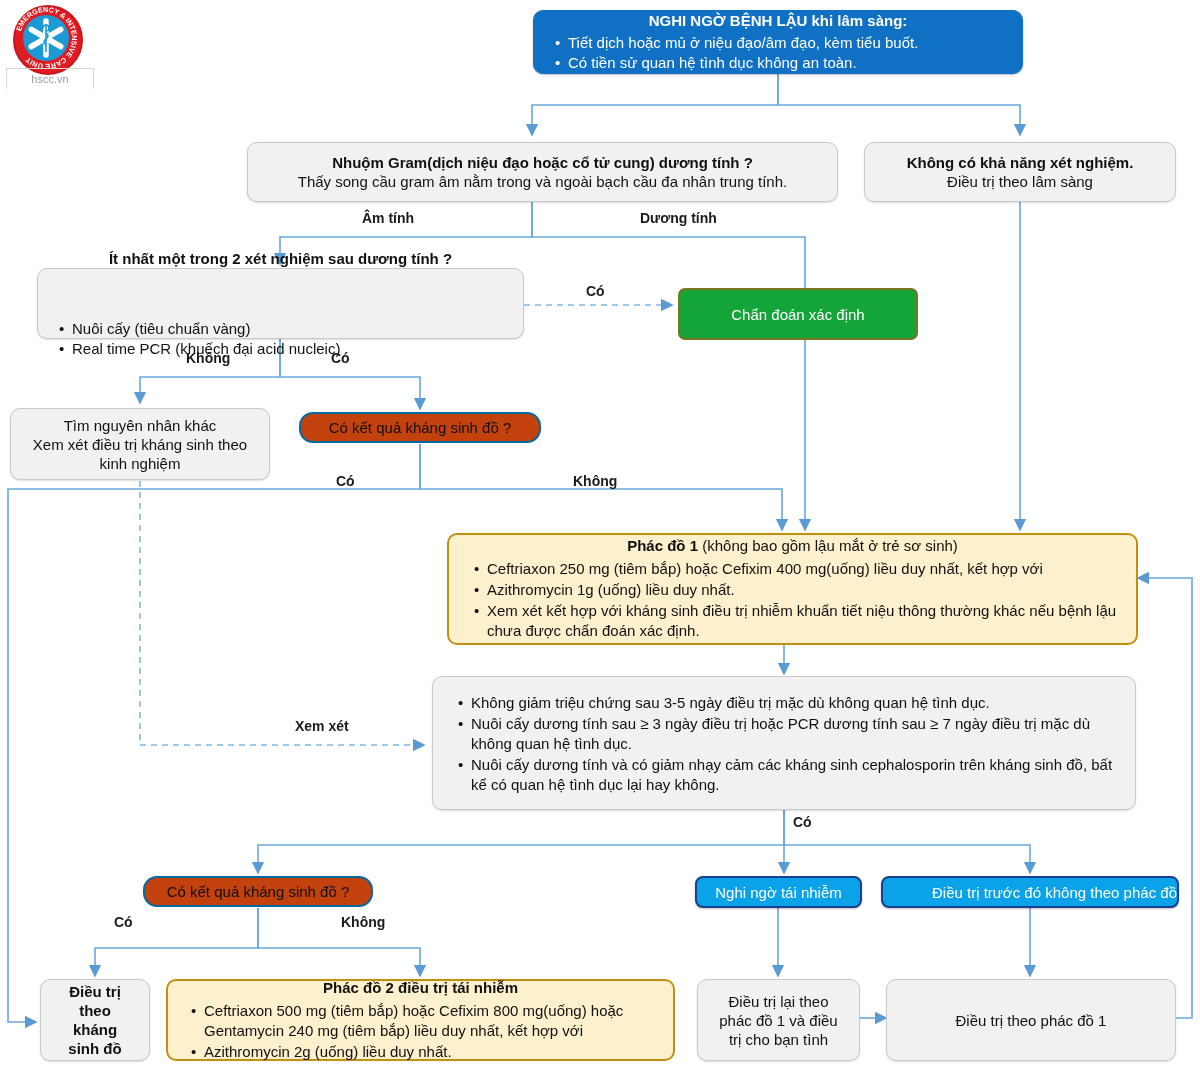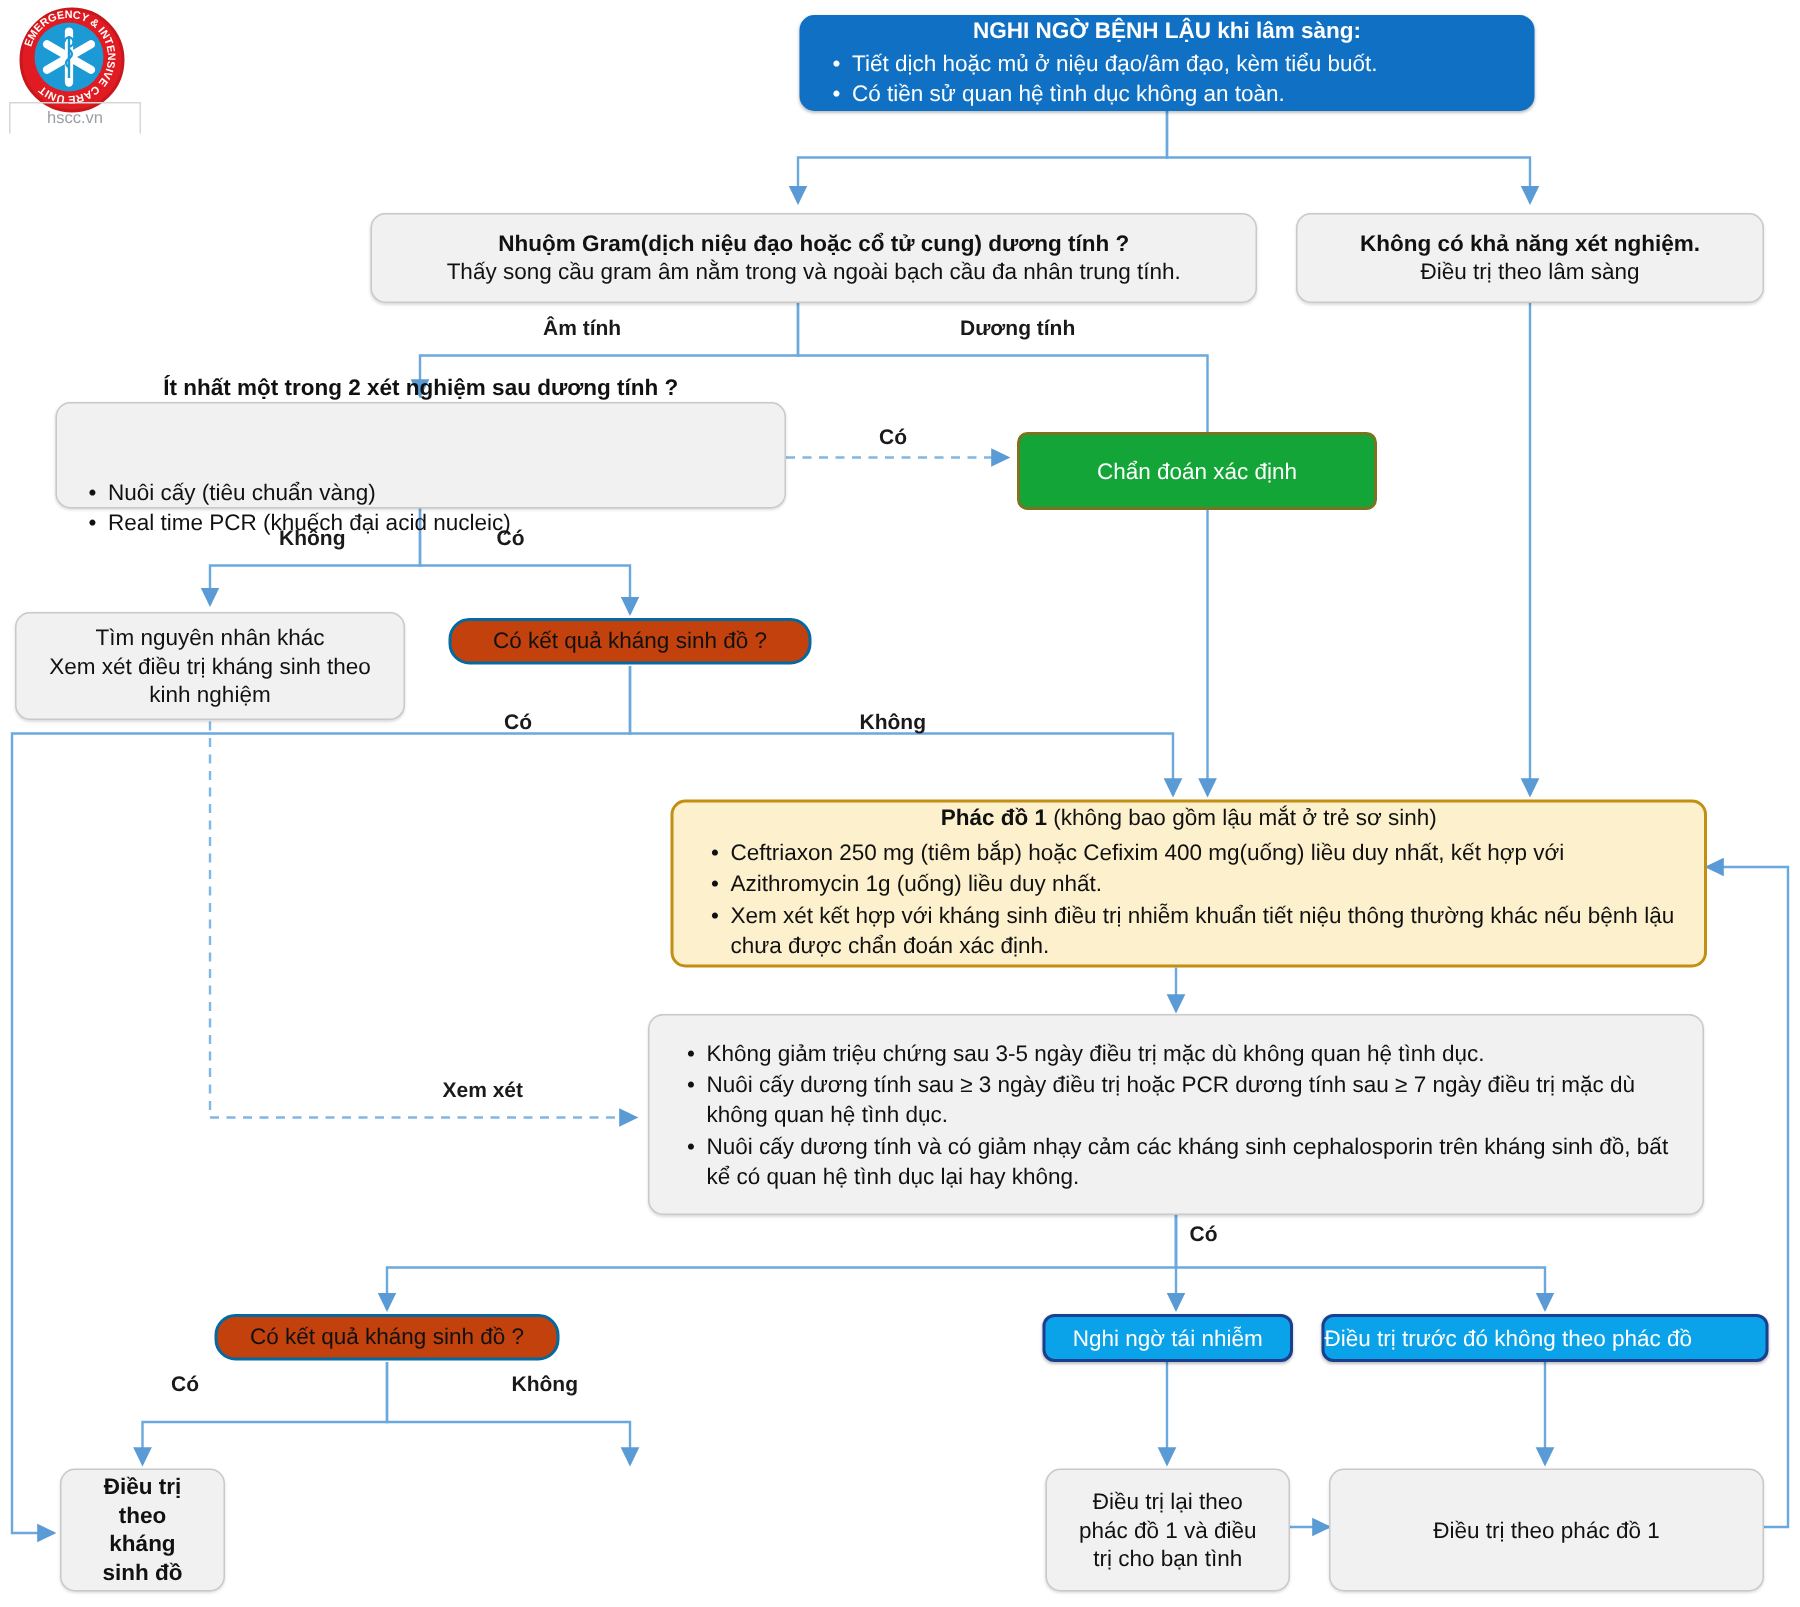--- a/index.html
+++ b/index.html
@@ -186,31 +186,38 @@
   </div>
 
   <div class="node v-orange fs15" style="left:143px;top:876px;width:230px;height:31px;align-items:center;">
     <div class="center">Có kết quả kháng sinh đồ ?</div>
   </div>
 
   <div class="node v-cyan fs15" style="left:695px;top:876px;width:167px;height:32px;align-items:center;">
     <div class="center">Nghi ngờ tái nhiễm</div>
   </div>
 
-  <div class="node v-cyan fs15" style="left:881px;top:876px;width:298px;height:32px;align-items:flex-start;">
+  <div class="node v-cyan fs15" style="left:881px;top:876px;width:298px;height:32px;align-items:flex-end;">
     <div class="center">Điều trị trước đó không theo phác đồ</div>
   </div>
 
   <div class="node v-grey fs15" style="left:40px;top:979px;width:110px;height:82px;align-items:center;padding:4px 6px;font-weight:bold;">
     <div class="center">Điều trị</div>
     <div class="center">theo</div>
     <div class="center">kháng</div>
     <div class="center">sinh đồ</div>
   </div>
 
+  <div class="node v-cream fs15b" style="left:166px;top:979px;width:509px;height:82px;padding:6px 16px;">
+    <div class="title">Phác đồ 2 điều trị tái nhiễm</div>
+    <ul>
+      <li>Ceftriaxon 500 mg (tiêm bắp) hoặc Cefixim 800 mg(uống) hoặc Gentamycin 240 mg (tiêm bắp) liều duy nhất, kết hợp với</li>
+      <li>Azithromycin 2g (uống) liều duy nhất.</li>
+    </ul>
+  </div>
 
   <div class="node v-grey fs15" style="left:697px;top:979px;width:163px;height:82px;align-items:center;padding:4px 8px;">
     <div class="center">Điều trị lại theo</div>
     <div class="center">phác đồ 1 và điều</div>
     <div class="center">trị cho bạn tình</div>
   </div>
 
   <div class="node v-grey fs15" style="left:886px;top:979px;width:290px;height:82px;align-items:center;">
     <div class="center">Điều trị theo phác đồ 1</div>
   </div>

